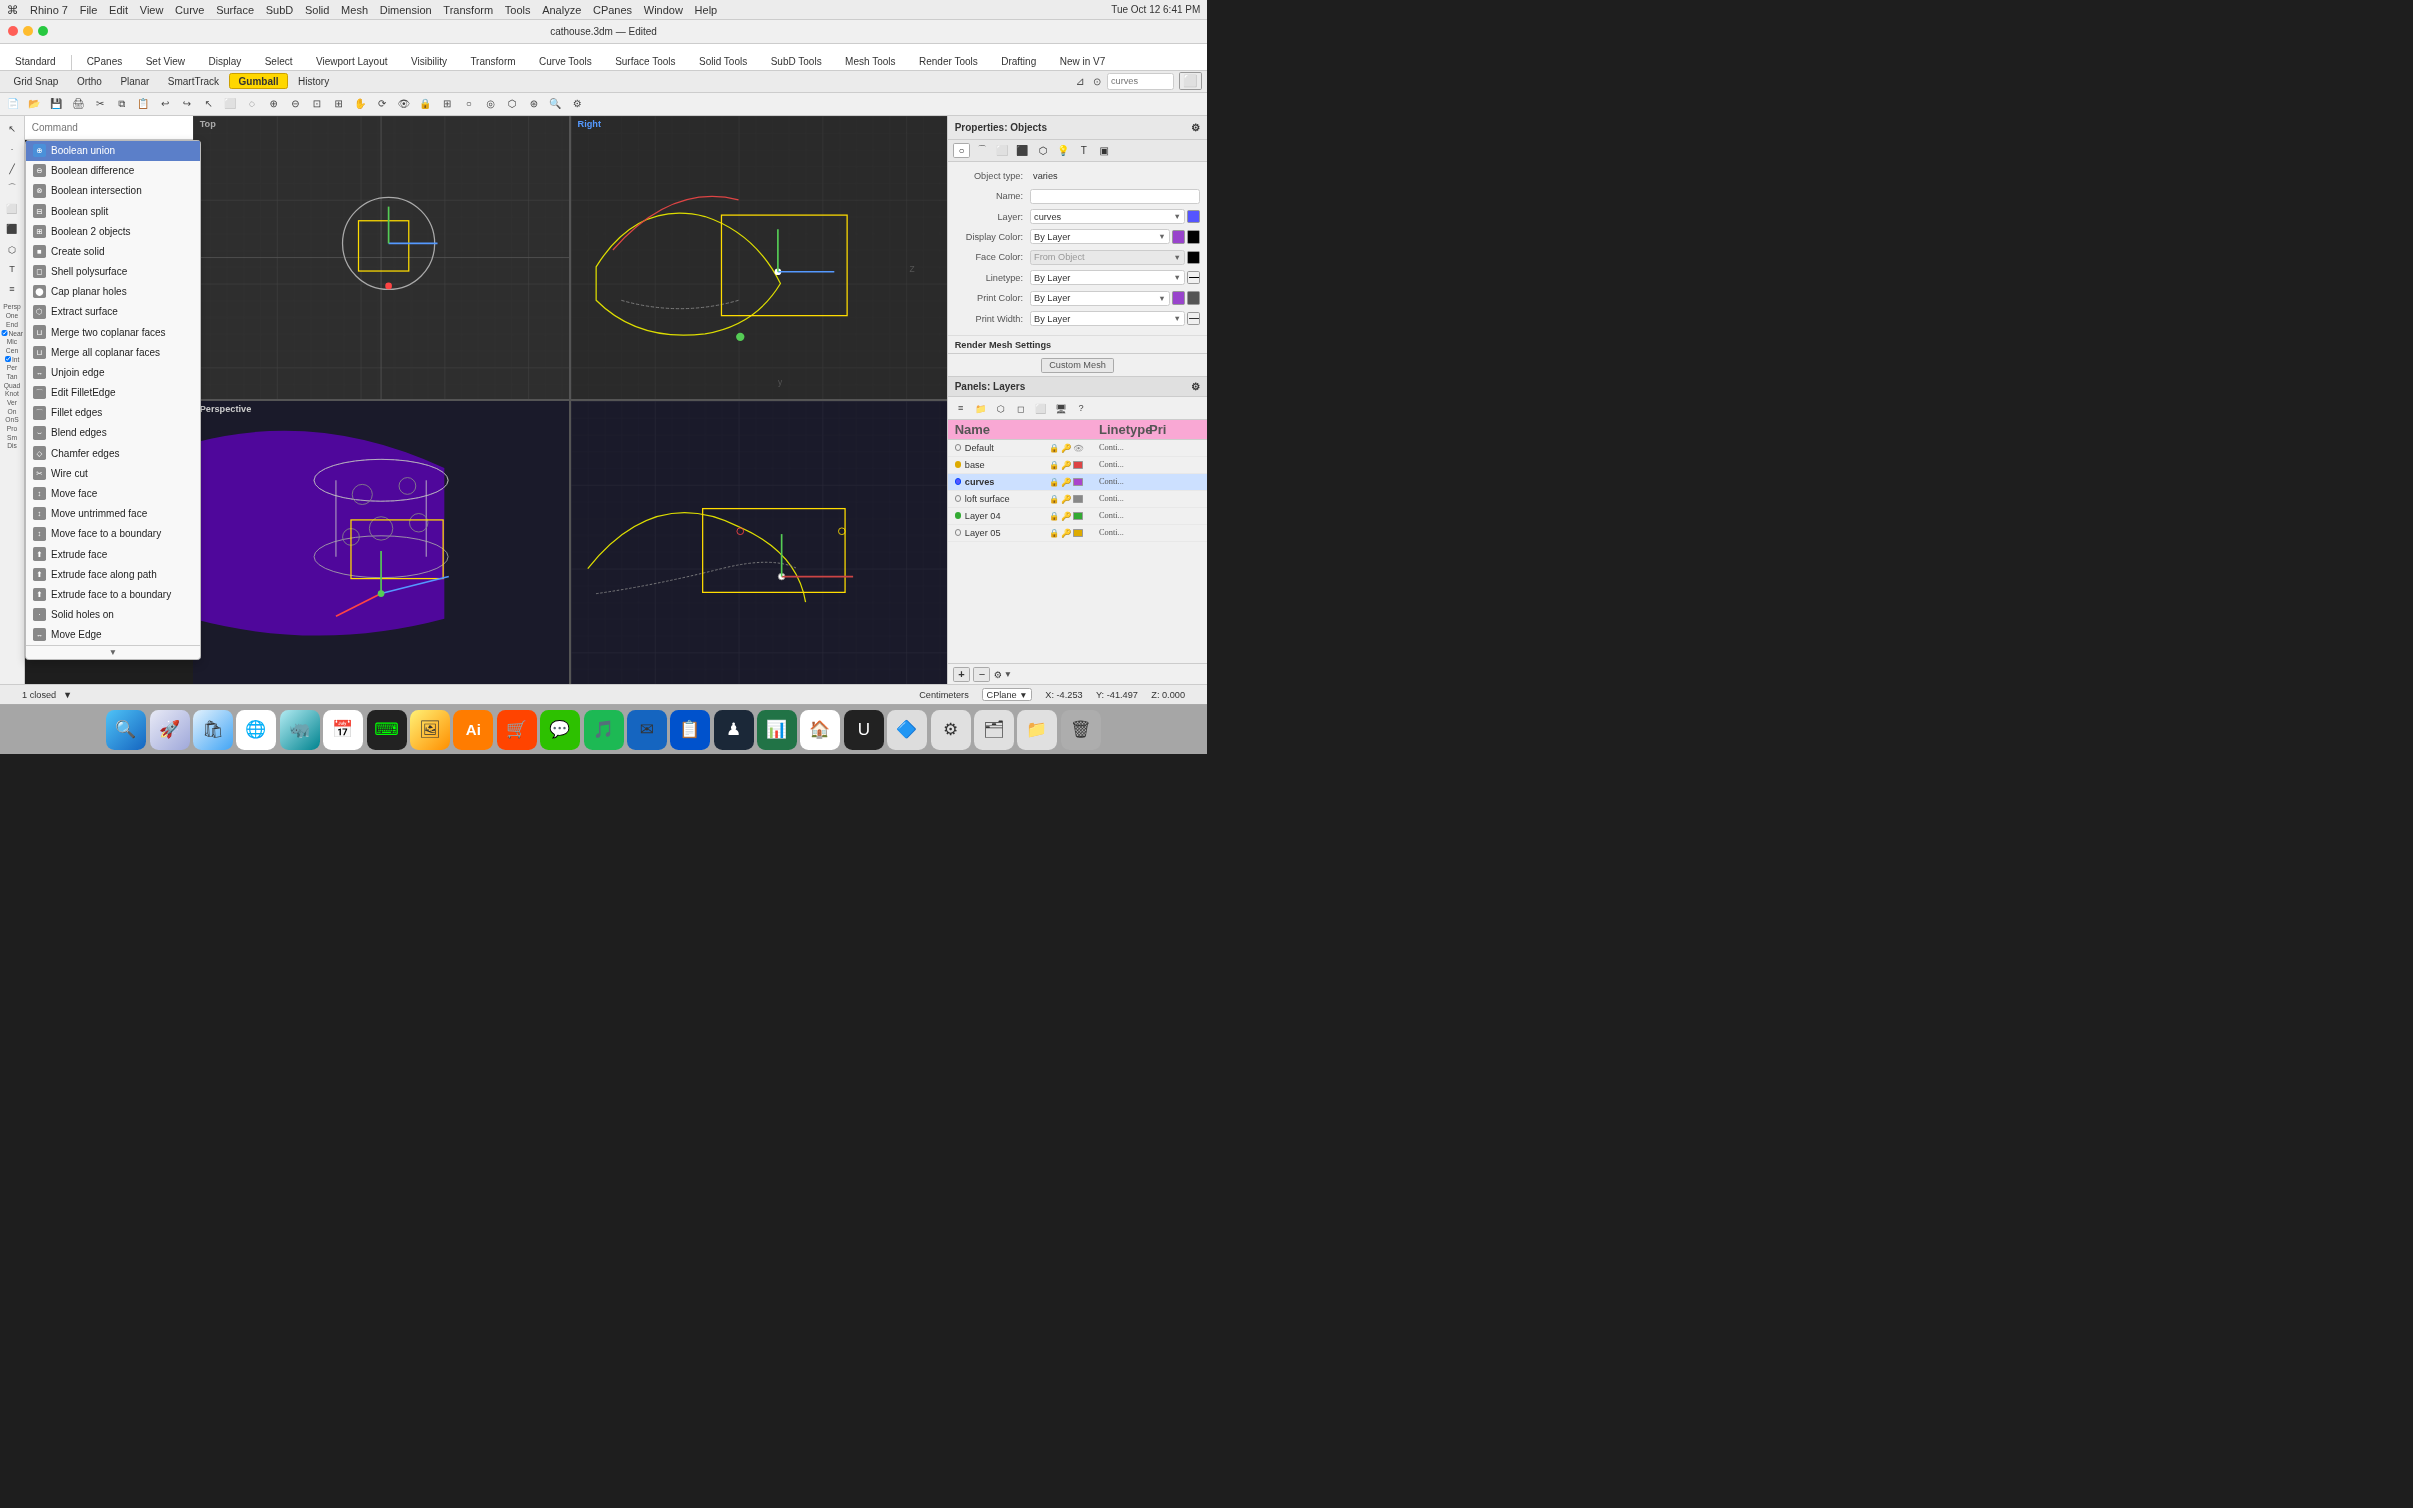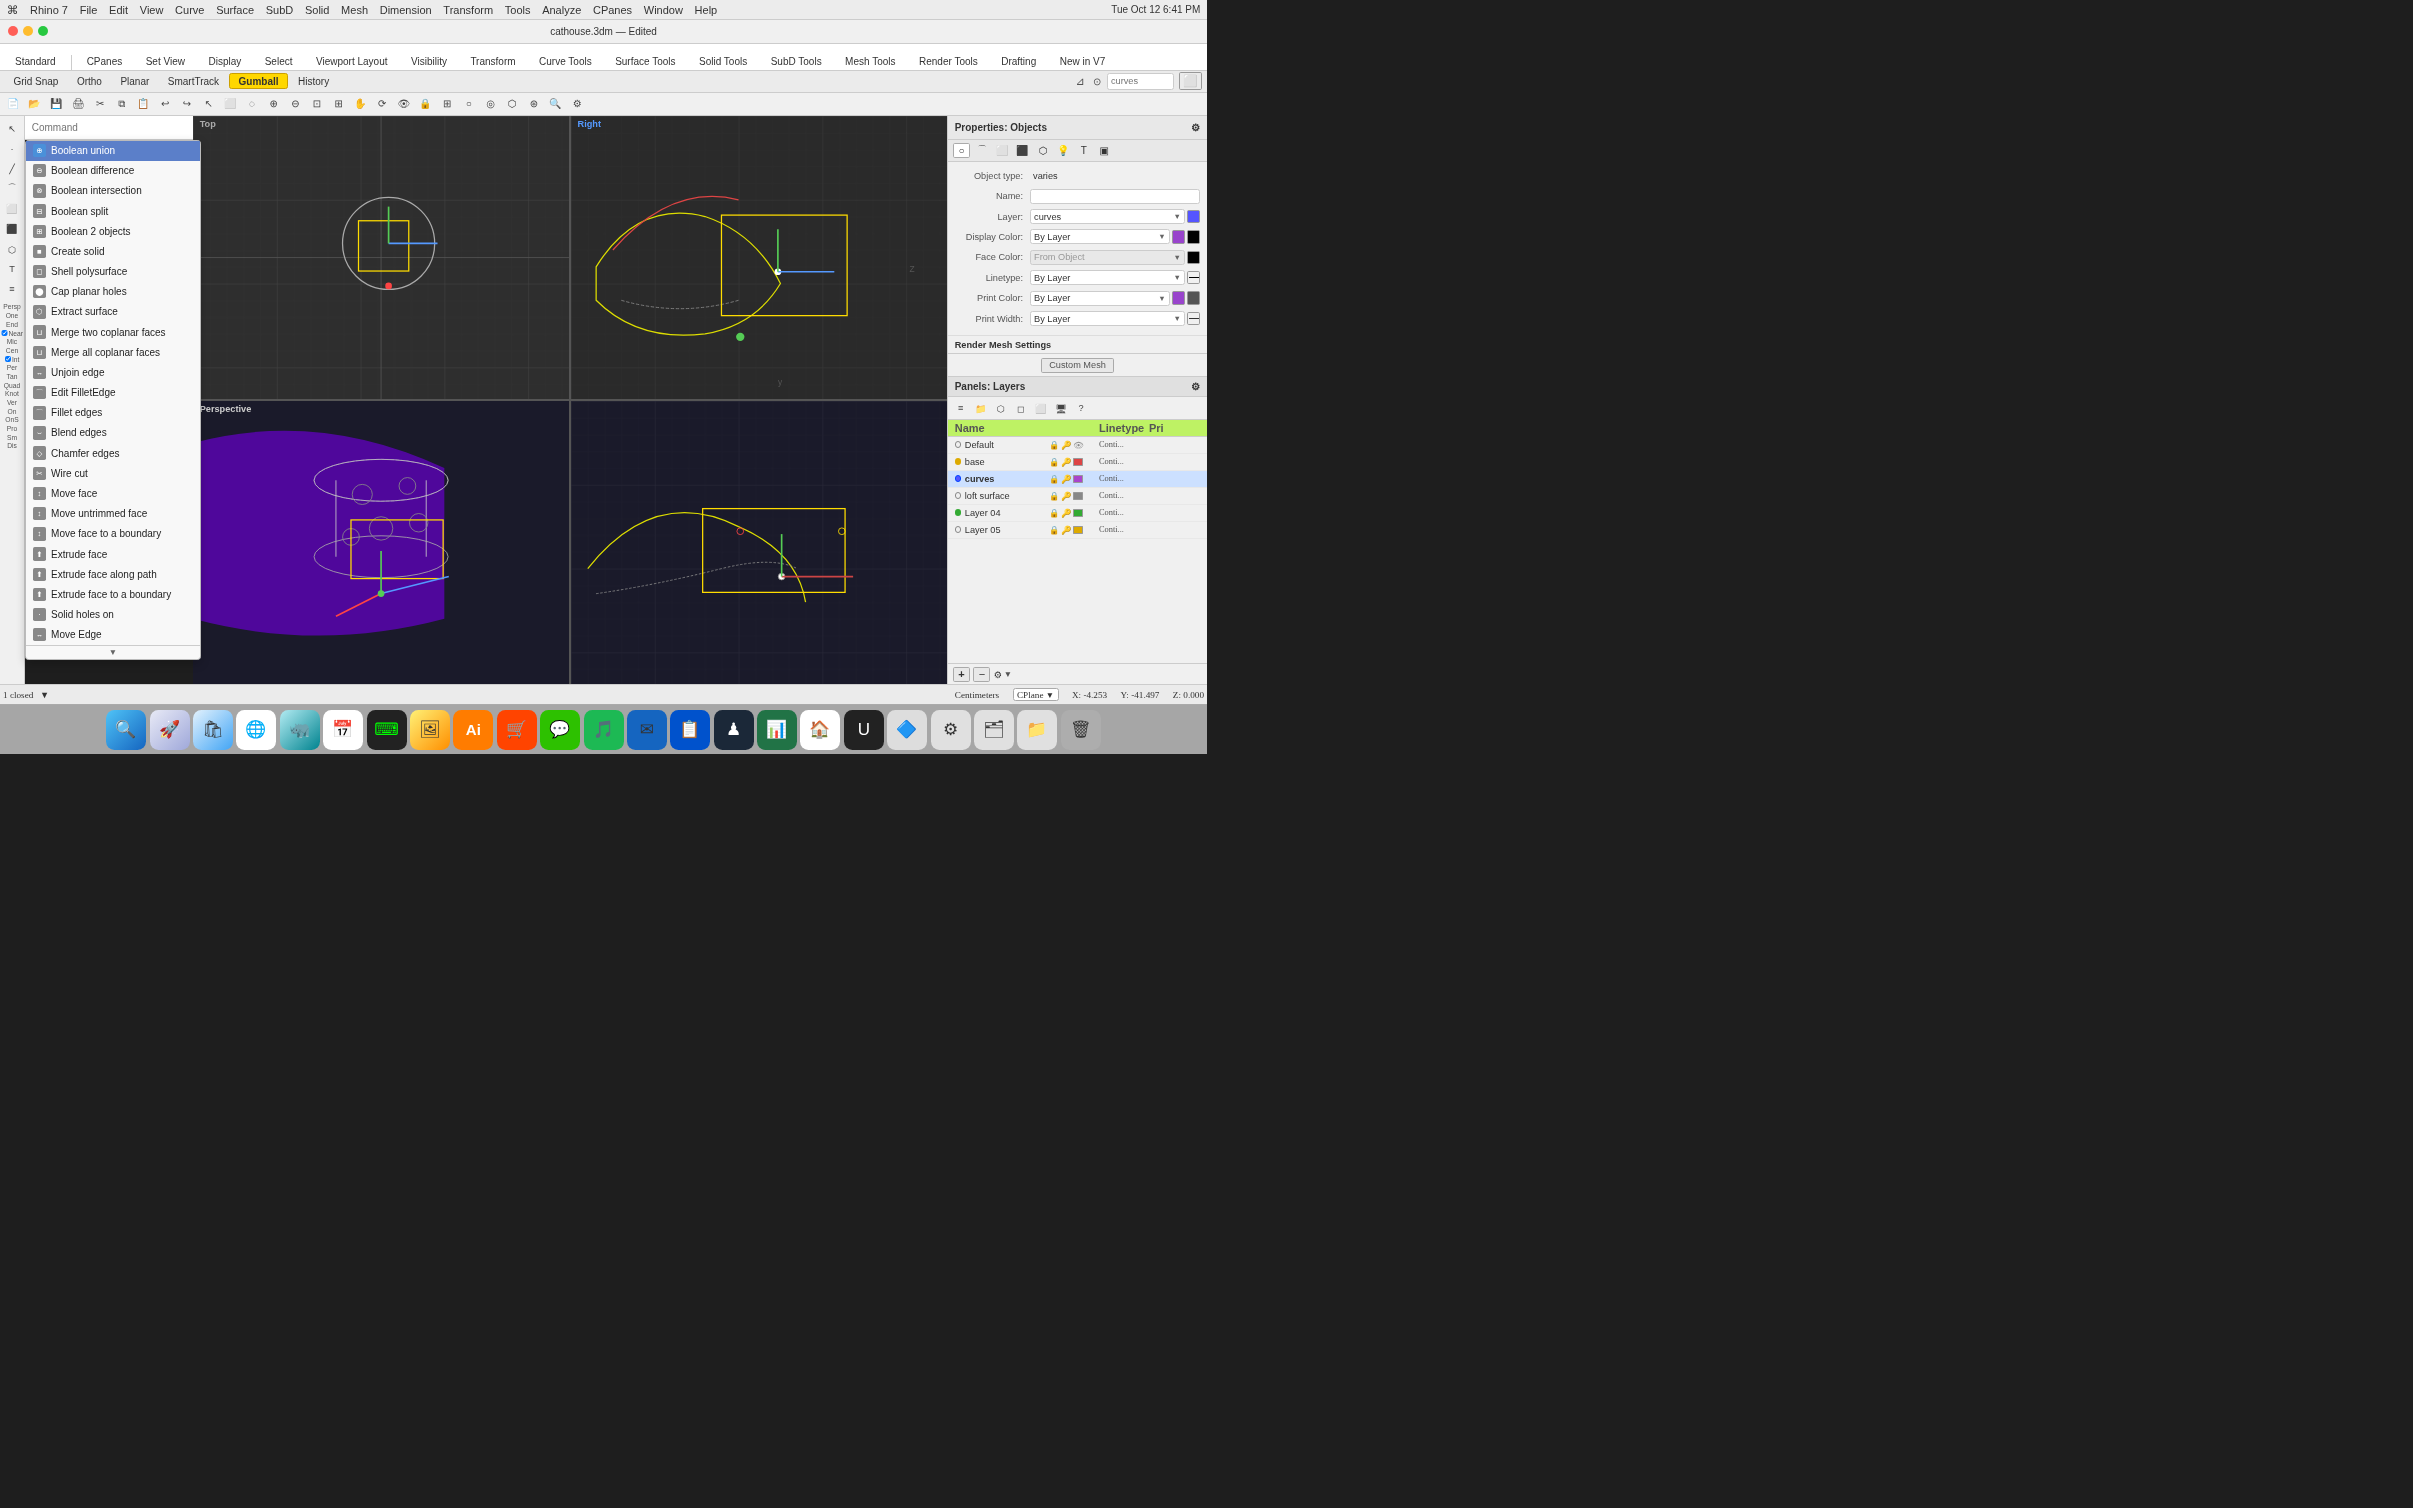--- a/index.html
+++ b/index.html
@@ -277,23 +277,23 @@
       align-items: center;
       justify-content: center;
       cursor: pointer;
       border-radius: 1.7px;
       font-size: 9.2px;
       color: #444;
     }
     .layers-table-header {
       display: flex;
       align-items: center;
-      background: #bef264;
+      background: #f9a8d4;
       border-bottom: 0.8px solid #ccc;
-      font-size: 11px;
+      font-size: 13px;
       font-weight: 600;
       color: #555;
       padding: 1.7px 0;
     }
     .col-name { width: 101px; padding-left: 6.7px; }
     .col-icons { width: 50px; }
     .col-linetype { width: 50px; }
     .col-print { width: 25px; }
     .layer-row {
       display: flex;
@@ -309,24 +309,23 @@
     .layer-icons-cell { width: 50px; display: flex; gap: 1.7px; align-items: center; }
     .layer-linetype-cell { flex: 1; font-size: 8.4px; color: #555; font-family: Liberation Serif, serif; }
 
     
     .statusbar {
       height: 20px;
       background: #ebebeb;
       border-top: 0.8px solid #ccc;
       display: flex;
       align-items: center;
-      padding: 0 3px;
+      padding: 0 22px;
       font-size: 9.2px;
       gap: 6.7px;
-      font-family: Liberation Serif, serif;
     }
     .statusbar-right { margin-left: auto; display: flex; gap: 13.4px; align-items: center; }
 
     
     .dock {
       height: 50px;
       background: rgba(200,200,200,0.8);
       display: flex;
       align-items: center;
       justify-content: center;

